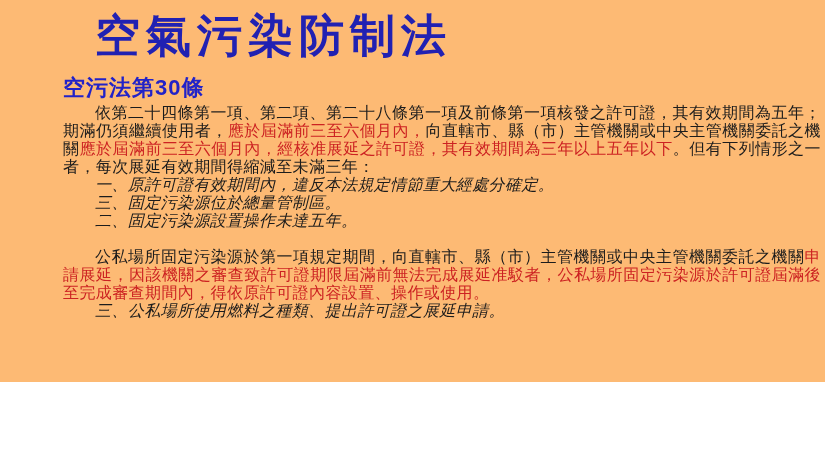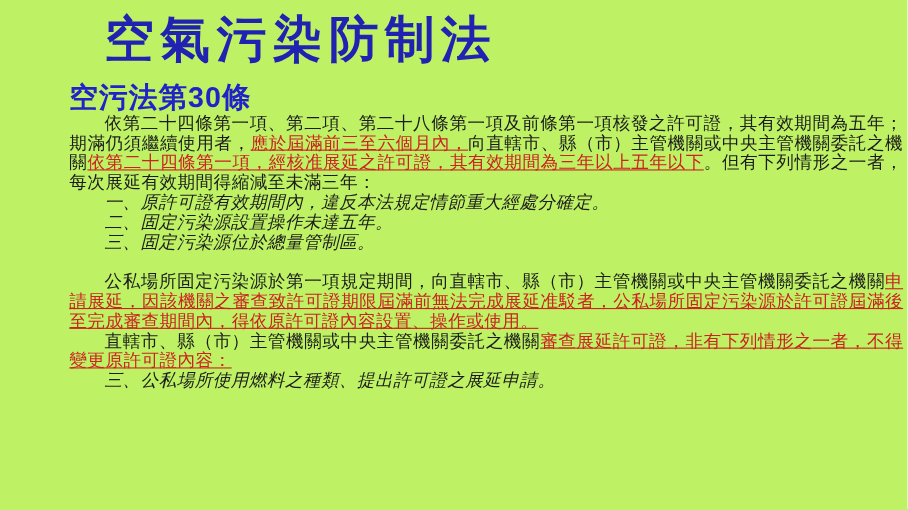--- a/index.html
+++ b/index.html
@@ -1,37 +1,37 @@
 <!DOCTYPE html>
 <html lang="zh-Hant"><head>
 <meta charset="utf-8">
 <style>
   html, body { margin: 0; padding: 0; background: #ffffff; }
   .slide {
     position: relative;
     width: 825px;
-    height: 464px;
-    background: #bef264;
+    height: 382px;
+    background: #fdba74;
     font-family: "Liberation Sans", sans-serif;
     overflow: hidden;
     box-sizing: border-box;
   }
   .slide-title {
     margin: 8px 0 0 95px;
     font-family: "Liberation Serif", serif;
     font-weight: bold;
     font-size: 45px;
     line-height: 56px;
     letter-spacing: 6px;
     color: #2121b2;
   }
   .section-heading {
     margin: 10px 0 2px 63px;
     font-weight: bold;
-    font-size: 26px;
+    font-size: 22px;
     line-height: 28px;
     letter-spacing: 1px;
     color: #2222c8;
   }
   .body-text {
     width: 758px;
     margin-left: 63px;
     font-size: 16px;
     line-height: 18px;
     letter-spacing: 0.4px;
@@ -40,31 +40,30 @@
   }
   .paragraph { text-indent: 2em; }
   .list-item {
     margin-left: 2em;
     padding-left: 2em;
     text-indent: -2em;
     font-style: italic;
   }
   .spacer { height: 18px; }
   .seg-black { color: #1c1c1c; }
-  .seg-red   { color: #cc2222; text-decoration: underline; }
+  .seg-red   { color: #cc2222; }
 </style>
 </head>
 <body>
 
 <div class="slide">
   <h1 class="slide-title">空氣污染防制法</h1>
   <h2 class="section-heading">空污法第30條</h2>
   <div class="body-text">
-      <div class="paragraph"><span class="seg-black">依第二十四條第一項、第二項、第二十八條第一項及前條第一項核發之許可證，其有效期間為五年；期滿仍須繼續使用者，</span><span class="seg-red">應於屆滿前三至六個月內，</span><span class="seg-black">向直轄市、縣（市）主管機關或中央主管機關委託之機關</span><span class="seg-red">依第二十四條第一項，經核准展延之許可證，其有效期間為三年以上五年以下</span><span class="seg-black">。但有下列情形之一者，每次展延有效期間得縮減至未滿三年：</span></div>
+      <div class="paragraph"><span class="seg-black">依第二十四條第一項、第二項、第二十八條第一項及前條第一項核發之許可證，其有效期間為五年；期滿仍須繼續使用者，</span><span class="seg-red">應於屆滿前三至六個月內，</span><span class="seg-black">向直轄市、縣（市）主管機關或中央主管機關委託之機關</span><span class="seg-red">應於屆滿前三至六個月內，經核准展延之許可證，其有效期間為三年以上五年以下</span><span class="seg-black">。但有下列情形之一者，每次展延有效期間得縮減至未滿三年：</span></div>
       <div class="list-item"><span class="seg-black">一、原許可證有效期間內，違反本法規定情節重大經處分確定。</span></div>
+      <div class="list-item"><span class="seg-black">三、固定污染源位於總量管制區。</span></div>
       <div class="list-item"><span class="seg-black">二、固定污染源設置操作未達五年。</span></div>
-      <div class="list-item"><span class="seg-black">三、固定污染源位於總量管制區。</span></div>
       <div class="spacer"></div>
       <div class="paragraph"><span class="seg-black">公私場所固定污染源於第一項規定期間，向直轄市、縣（市）主管機關或中央主管機關委託之機關</span><span class="seg-red">申請展延，因該機關之審查致許可證期限屆滿前無法完成展延准駁者，公私場所固定污染源於許可證屆滿後至完成審查期間內，得依原許可證內容設置、操作或使用。</span></div>
-      <div class="paragraph"><span class="seg-black">直轄市、縣（市）主管機關或中央主管機關委託之機關</span><span class="seg-red">審查展延許可證，非有下列情形之一者，不得變更原許可證內容：</span></div>
       <div class="list-item"><span class="seg-black">三、公私場所使用燃料之種類、提出許可證之展延申請。</span></div>
     </div>
 </div>
 
 </body></html>

